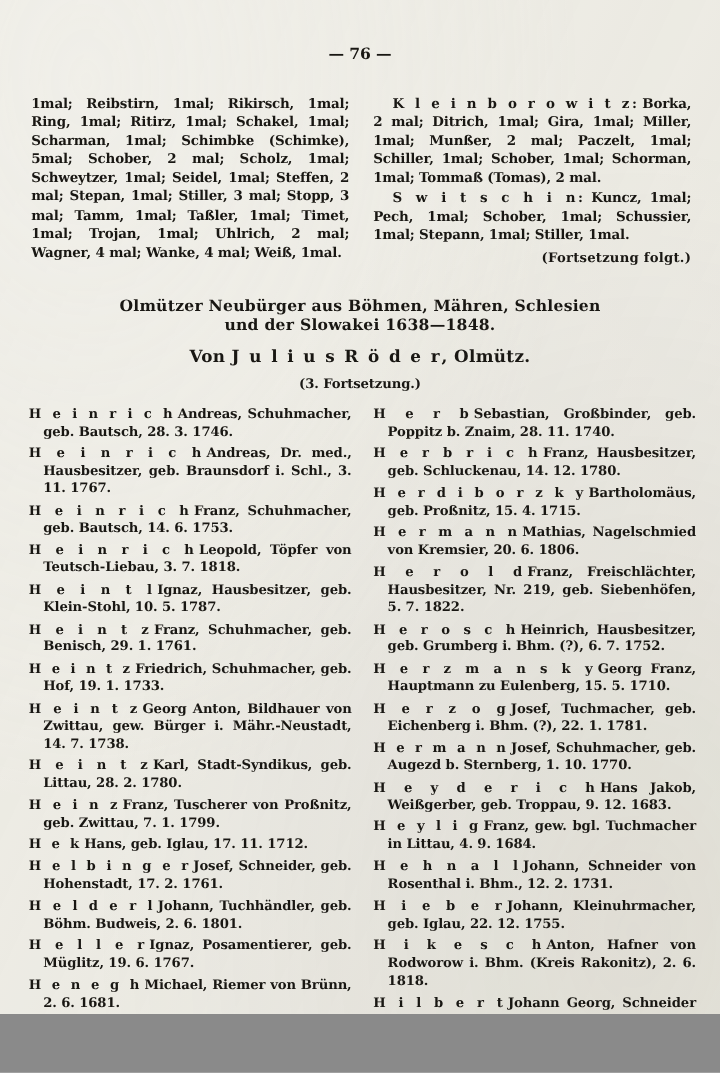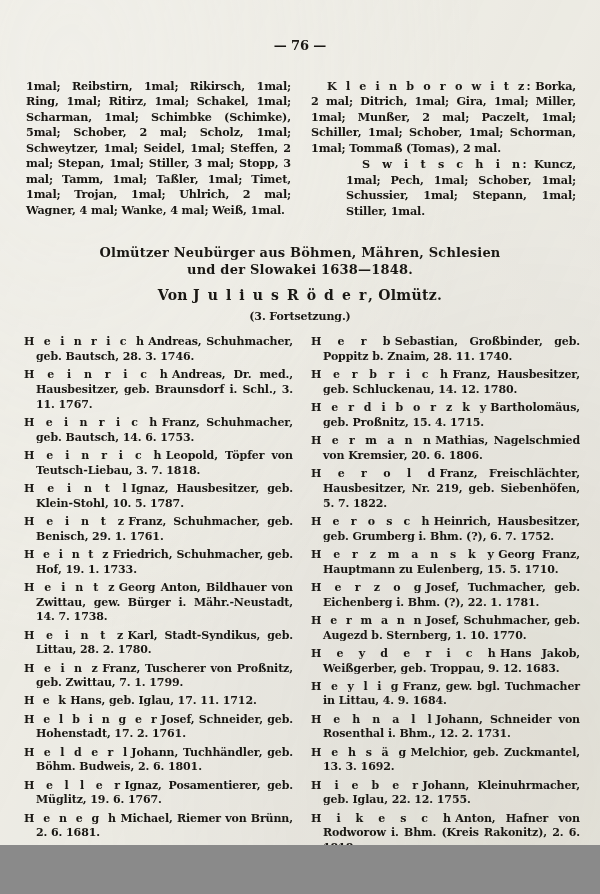--- a/index.html
+++ b/index.html
@@ -59,21 +59,21 @@
   }
   .top-col {
     width: 278px;
     font-size: 11.2px;
     line-height: 1.38;
     text-align: justify;
     font-weight: 700;
     letter-spacing: -0.15px;
   }
   .top-col p { margin: 0; }
-  .top-col p + p { margin-top: 1px; margin-left: 35px; }
+  .top-col p + p { margin-top: 1px; }
   .place-name {
     letter-spacing: 2.2px;
     padding-left: 16px;
   }
   .contin-note {
     text-align: right;
     margin-top: 3px;
     font-size: 11px;
     font-weight: 700;
     letter-spacing: .2px;
@@ -143,20 +143,21 @@
       <p>1mal; Reibstirn, 1mal; Rikirsch, 1mal; Ring, 1mal; Ritirz, 1mal; Schakel, 1mal; Scharman, 1mal; Schimbke (Schimke), 5mal; Schober, 2 mal; Scholz, 1mal; Schweytzer, 1mal; Seidel, 1mal; Steffen, 2 mal; Stepan, 1mal; Stiller, 3 mal; Stopp, 3 mal; Tamm, 1mal; Taßler, 1mal; Timet, 1mal; Trojan, 1mal; Uhlrich, 2 mal; Wagner, 4 mal; Wanke, 4 mal; Weiß, 1mal.</p>
     </div>
 
     <div class="top-col fraktur">
       <p>
         <span class="place-name">K l e i n b o r o w i t z</span><span class="rest">: Borka, 2 mal; Ditrich, 1mal; Gira, 1mal; Miller, 1mal; Munßer, 2 mal; Paczelt, 1mal; Schiller, 1mal; Schober, 1mal; Schorman, 1mal; Tommaß (Tomas), 2 mal.</span>
       </p>
       <p>
         <span class="place-name">S w i t s c h i n</span><span class="rest">: Kuncz, 1mal; Pech, 1mal; Schober, 1mal; Schussier, 1mal; Stepann, 1mal; Stiller, 1mal.</span>
       </p>
+      <div class="contin-note fraktur">(Fortsetzung folgt.)</div>
     </div>
 
   </div>
 
   <div class="article-head">
     <h1 class="article-title fraktur">
       <span>Olmützer Neubürger aus Böhmen, Mähren, Schlesien</span>
       <span class="line2">und der Slowakei 1638—1848.</span>
     </h1>
     <div class="byline fraktur">
@@ -191,20 +192,19 @@
         <p class="entry"><span class="surname">H e r d i b o r z k y</span><span class="rest">Bartholomäus, geb. Proßnitz, 15. 4. 1715.</span></p>
         <p class="entry"><span class="surname">H e r m a n n</span><span class="rest">Mathias, Nagelschmied von Kremsier, 20. 6. 1806.</span></p>
         <p class="entry"><span class="surname">H e r o l d</span><span class="rest">Franz, Freischlächter, Hausbesitzer, Nr. 219, geb. Siebenhöfen, 5. 7. 1822.</span></p>
         <p class="entry"><span class="surname">H e r o s c h</span><span class="rest">Heinrich, Hausbesitzer, geb. Grumberg i. Bhm. (?), 6. 7. 1752.</span></p>
         <p class="entry"><span class="surname">H e r z m a n s k y</span><span class="rest">Georg Franz, Hauptmann zu Eulenberg, 15. 5. 1710.</span></p>
         <p class="entry"><span class="surname">H e r z o g</span><span class="rest">Josef, Tuchmacher, geb. Eichenberg i. Bhm. (?), 22. 1. 1781.</span></p>
         <p class="entry"><span class="surname">H e r m a n n</span><span class="rest">Josef, Schuhmacher, geb. Augezd b. Sternberg, 1. 10. 1770.</span></p>
         <p class="entry"><span class="surname">H e y d e r i c h</span><span class="rest">Hans Jakob, Weißgerber, geb. Troppau, 9. 12. 1683.</span></p>
         <p class="entry"><span class="surname">H e y l i g</span><span class="rest">Franz, gew. bgl. Tuchmacher in Littau, 4. 9. 1684.</span></p>
         <p class="entry"><span class="surname">H e h n a l l</span><span class="rest">Johann, Schneider von Rosenthal i. Bhm., 12. 2. 1731.</span></p>
-        <p class="entry"><span class="surname">H e h s ä g</span><span class="rest">Melchior, geb. Zuckmantel, 13. 3. 1692.</span></p>
         <p class="entry"><span class="surname">H i e b e r</span><span class="rest">Johann, Kleinuhrmacher, geb. Iglau, 22. 12. 1755.</span></p>
         <p class="entry"><span class="surname">H i k e s c h</span><span class="rest">Anton, Hafner von Rodworow i. Bhm. (Kreis Rakonitz), 2. 6. 1818.</span></p>
         <p class="entry"><span class="surname">H i l b e r t</span><span class="rest">Johann Georg, Schneider von „Rudig auß Böhmen“, 30. 8. 1734.</span></p>
       </div>
   </div>
 
 </div>
 
 </body></html>

